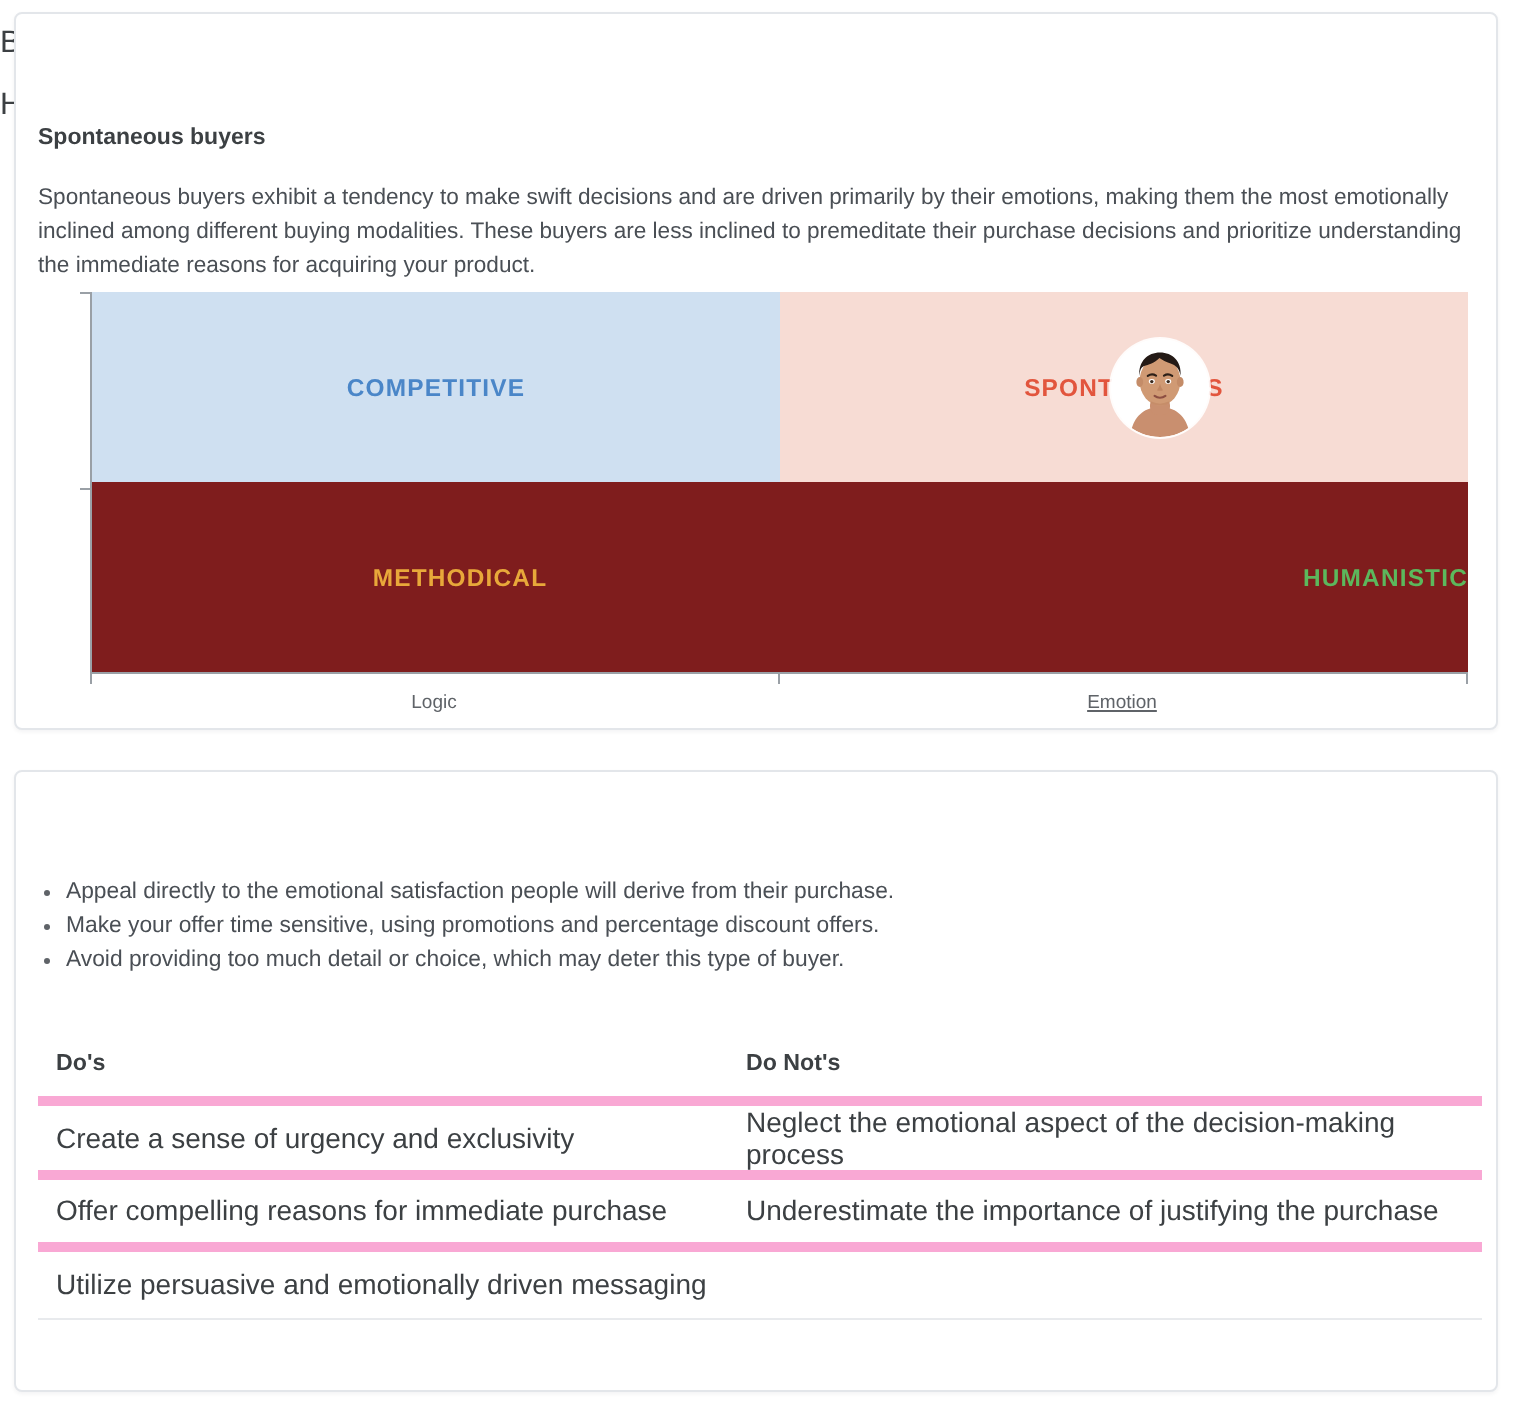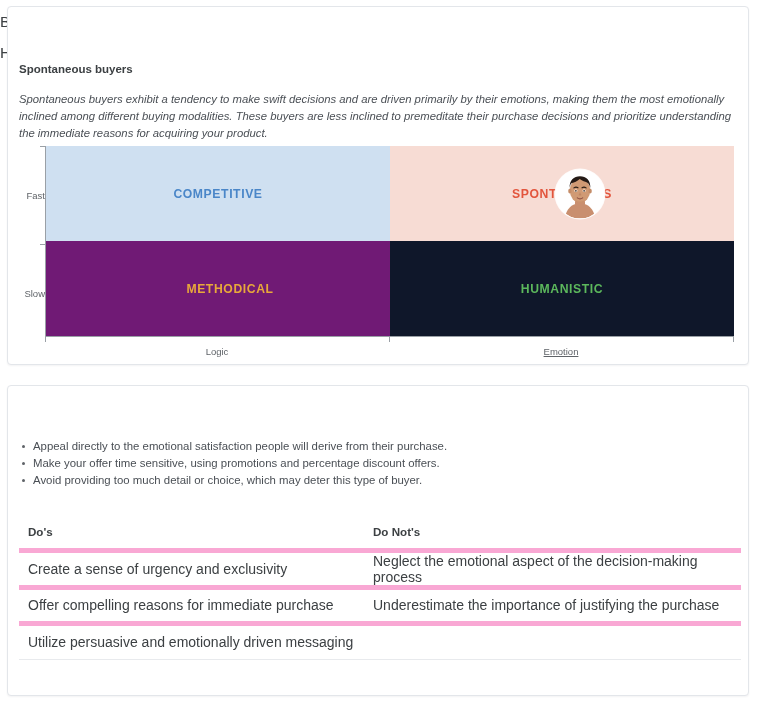--- a/index.html
+++ b/index.html
@@ -43,21 +43,20 @@
     font-weight: bold;
     color: #3c4043;
   }
   .intro-body {
     position: absolute;
     left: 19px; top: 80px;
     width: 718px;
     font-size: 11.3px;
     line-height: 17px;
     color: #4a4f55;
-    font-style: italic;
   }
 
   
   .chart {
     position: absolute;
     left: 19px; top: 146px;
     width: 715px; height: 216px;
   }
   .y-labels { position: absolute; left: 0; top: 0; width: 26px; height: 199px; }
   .y-label {
@@ -97,22 +96,22 @@
     align-items: center;
     justify-content: center;
   }
   .quad-label {
     font-size: 12.2px;
     font-weight: bold;
     letter-spacing: 0.6px;
   }
   .quad.tl { left: 0;   top: 0;   background: #cfe0f1; justify-content: center; }
   .quad.tr { left: 50%; top: 0;   background: #f7dcd4; }
-  .quad.bl { left: 0;   top: 50%; background: #701a75; padding-left: 24px; }
-  .quad.br { left: 50%; top: 50%; background: #0f172a; }
+  .quad.bl { left: 0;   top: 50%; background: #7f1d1d; padding-left: 24px; }
+  .quad.br { left: 50%; top: 50%; background: #7f1d1d; justify-content: flex-end; }
 
   .avatar {
     position: absolute;
     left: 50%; top: 50%;
     transform: translate(-50%, -50%);
     margin-left: 18px;
     width: 49px; height: 49px;
     border-radius: 50%;
     background: #ffffff;
     overflow: hidden;
@@ -210,24 +209,20 @@
   <section class="card" id="card-modalities"></section>
 
   <h2 class="card-title">Buying modalities</h2>
 
   <div class="subhead">Spontaneous buyers</div>
 
   <p class="intro-body">Spontaneous buyers exhibit a tendency to make swift decisions and are driven primarily by their emotions, making them the most emotionally inclined among different buying modalities. These buyers are less inclined to premeditate their purchase decisions and prioritize understanding the immediate reasons for acquiring your product.</p>
 
   <div class="chart">
 
-    <div class="y-labels">
-      <div class="y-label fast">Fast</div>
-      <div class="y-label slow">Slow</div>
-    </div>
 
     <div class="y-axis"></div>
     <div class="y-tick t0"></div>
     <div class="y-tick t1"></div>
 
     <div class="plot">
 
       <div class="quad tl">
         <span class="quad-label" style="color:#4a86c8">COMPETITIVE</span>
       </div>

